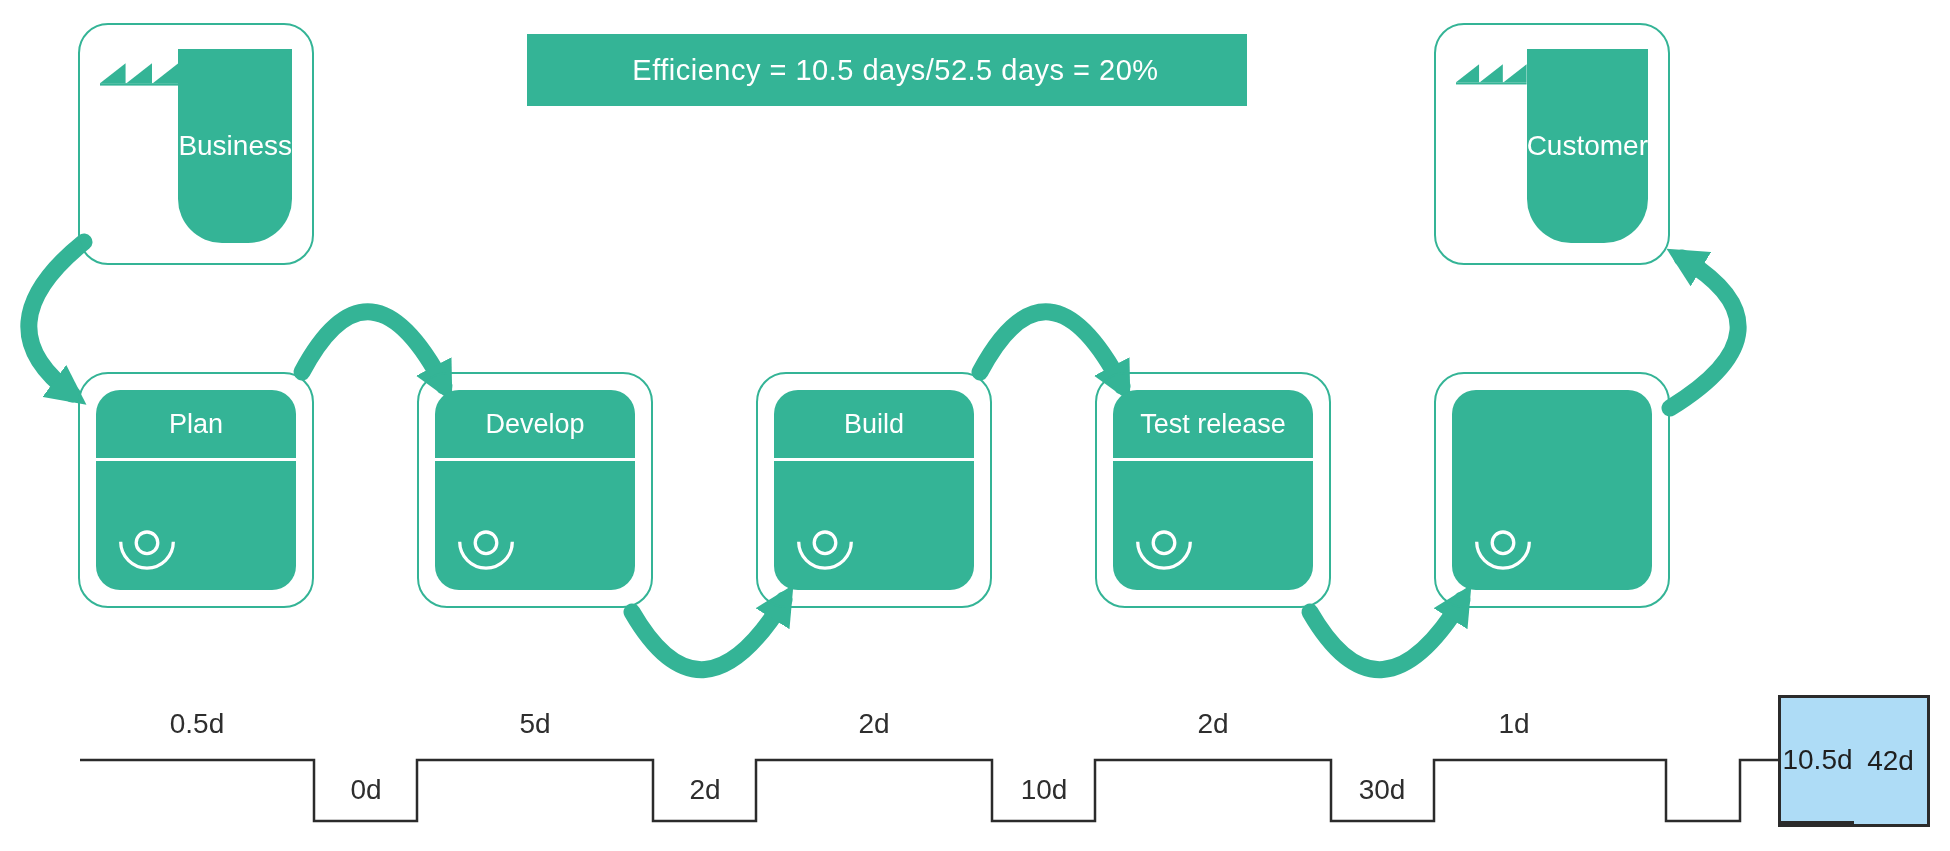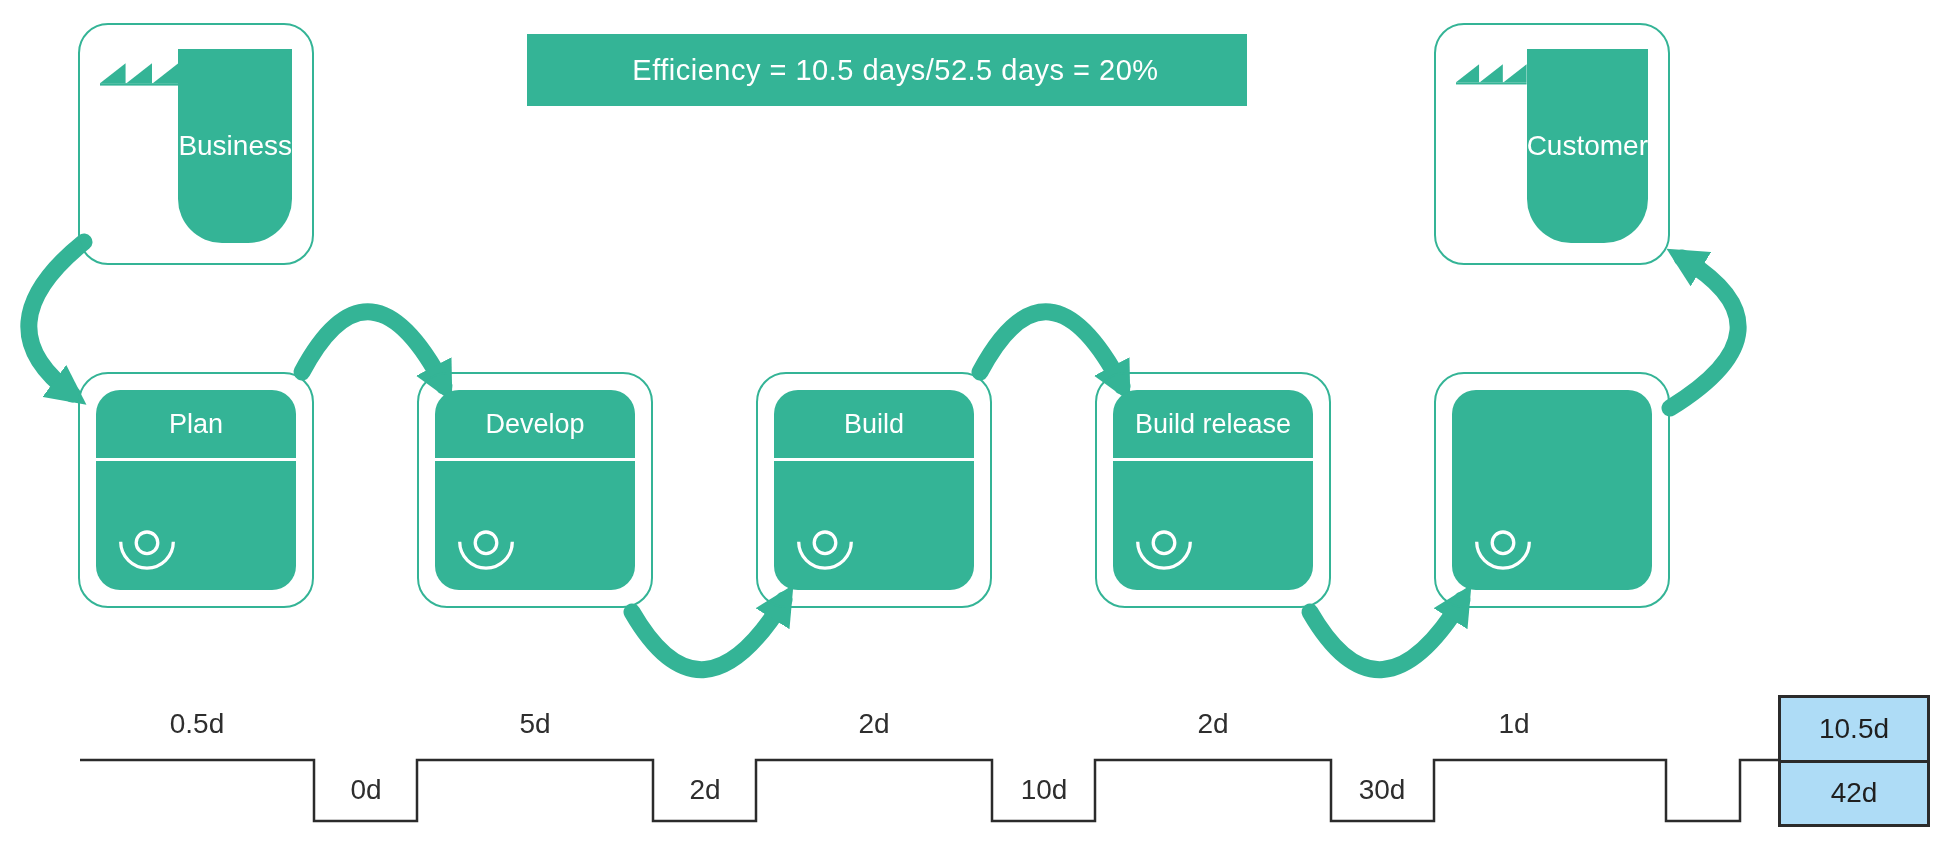--- a/index.html
+++ b/index.html
@@ -48,21 +48,21 @@
     position:absolute;width:160px;margin-left:-80px;text-align:center;
     color:var(--labeltext);font-size:28px;height:36px;line-height:36px;
   }
   .touch{top:706px;}
   .wait{top:772px;}
 
   
   .totals{
     position:absolute;left:1778px;top:695px;width:152px;height:132px;box-sizing:border-box;
     border:3px solid var(--linecol);background:var(--totalsfill);
-    display:flex;flex-direction:column;
+    display:flex;flex-direction:row;
   }
   .totals .cell{
     flex:1;display:flex;align-items:center;justify-content:center;
     color:#1f1f1f;font-size:28px;
   }
   .totals .cell:first-child{border-bottom:3px solid var(--linecol);}
 
   :root{
     --accent:#34b496;
     --totalsfill:#aedcf6;
@@ -155,21 +155,21 @@
         <g fill="none" stroke="#ffffff" stroke-width="3.5">
           <circle cx="33" cy="13" r="11.5"></circle>
           <path d="M 5 12 A 28 28 0 0 0 61 12"></path>
         </g>
       </svg>
     </div>
   </div>
 
   <div class="process" style="left:1095px;">
     <div class="inner">
-      <div class="title">Build release</div>
+      <div class="title">Test release</div>
       <svg class="person" width="62" height="50" viewBox="0 0 66 52">
         <g fill="none" stroke="#ffffff" stroke-width="3.5">
           <circle cx="33" cy="13" r="11.5"></circle>
           <path d="M 5 12 A 28 28 0 0 0 61 12"></path>
         </g>
       </svg>
     </div>
   </div>
 
   <div class="process" style="left:1434px;">

